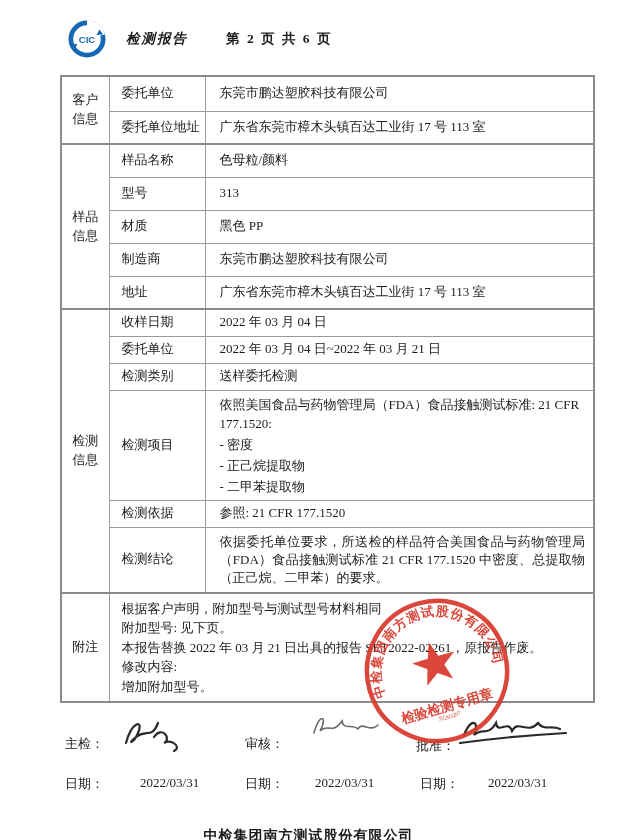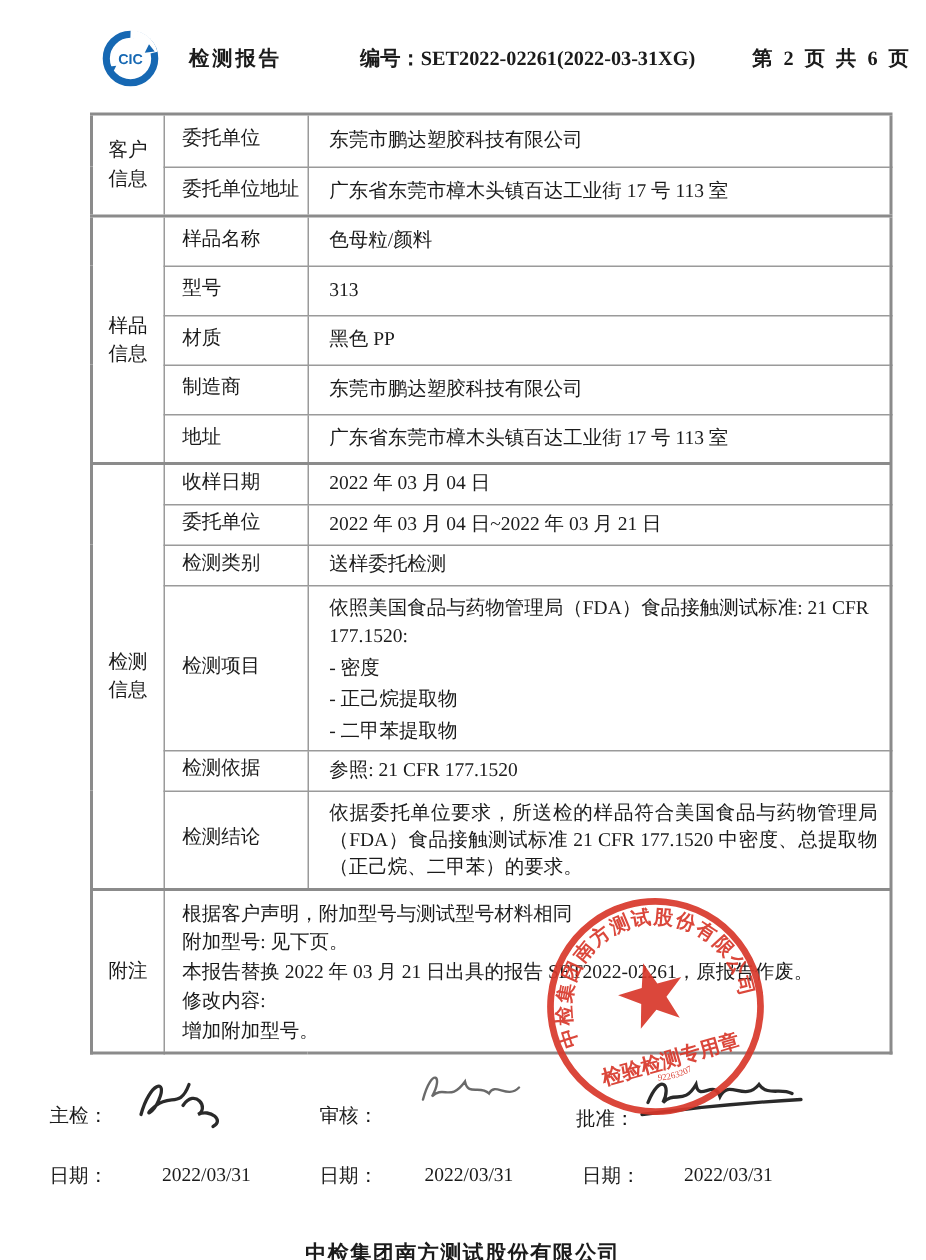--- a/index.html
+++ b/index.html
@@ -13,21 +13,21 @@
   }
   .page { position: relative; width: 617px; height: 840px; padding-top: 18px; }
 
   
   .hdr {
     display: flex; align-items: center;
     padding-left: 68px; height: 42px;
     font-weight: bold; font-size: 13.5px;
   }
   .hdr .logo { width: 38px; height: 38px; flex: 0 0 auto; }
-  .hdr .title { margin-left: 20px; letter-spacing: 2px; }
+  .hdr .title { margin-left: 20px; letter-spacing: 2px; font-style: italic; }
   .hdr .repno { margin-left: 52px; }
   .hdr .pageinfo { margin-left: 38px; letter-spacing: 2px; }
 
   
   table.rpt {
     margin: 15px 60px 0 60px;
     width: 535px;
     border-collapse: collapse;
     font-size: 13px;
   }
@@ -35,30 +35,30 @@
     border: 1px solid #9a9a9a;
     vertical-align: middle;
     line-height: 1.45;
   }
   table.rpt { border: 2px solid #8b8b8b; }
   tr.sec-top > td { border-top: 2px solid #8b8b8b; }
   td.grp {
     width: 48px; text-align: center;
     padding: 2px 10px; line-height: 2.0;
   }
-  td.lbl { width: 96px; padding: 3px 4px 3px 12px; font-family: Liberation Mono, monospace; }
+  td.lbl { width: 96px; padding: 3px 4px 3px 12px; }
   td.val { padding: 3px 8px 3px 14px; }
   tr.r35 { height: 35px; } tr.r33 { height: 33px; } tr.r27 { height: 27px; }
   td.val.multi div { line-height: 19px; padding: 1px 0; }
   td.val.just { text-align: justify; line-height: 18px; padding-top: 5px; padding-bottom: 5px; }
   td.note { padding: 5px 8px 5px 12px; }
   td.note div { line-height: 19.5px; }
 
   
-  .sign-area { position: relative; margin: 0 28px; height: 118px; }
+  .sign-area { position: relative; margin: 0 60px; height: 118px; }
   .sign-area .role { position: absolute; font-size: 13px; }
   .sign-area .dlabel { position: absolute; top: 72px; font-size: 13px; }
   .sign-area .dval { position: absolute; top: 72px; font-size: 13px; }
   .sig { position: absolute; }
 
   
   .seal {
     position: absolute; left: 362px; top: 596px;
     width: 150px; height: 150px;
     transform: rotate(-16deg);
@@ -76,21 +76,20 @@
 
   <div class="hdr">
     <svg class="logo" viewBox="0 0 40 40">
       <circle cx="20" cy="20" r="17" fill="none" stroke="#1668b3" stroke-width="5"></circle>
       <path d="M20 3 A17 17 0 0 1 36 16" fill="none" stroke="#ffffff" stroke-width="6"></path>
       <path d="M33 10 l4 5 -7 1 z" fill="#1668b3"></path>
       <path d="M7 31 l-4 -5 7 -1 z" fill="#1668b3"></path>
       <text x="20" y="24" text-anchor="middle" font-size="10" font-weight="bold" fill="#1668b3" font-family="Liberation Sans, sans-serif">CIC</text>
     </svg>
     <span class="title">检测报告</span>
-    <span class="repno"><span>编号：</span><span>SET2022-02261(2022-03-31XG)</span></span>
     <span class="pageinfo">第 2 页 共 6 页</span>
   </div>
 
   <table class="rpt">
 
     <tbody>
         <tr class="r35 sec-top">
       <td class="grp" rowspan="2">客户信息</td>
       <td class="lbl">委托单位</td>
       <td class="val">东莞市鹏达塑胶科技有限公司</td>

